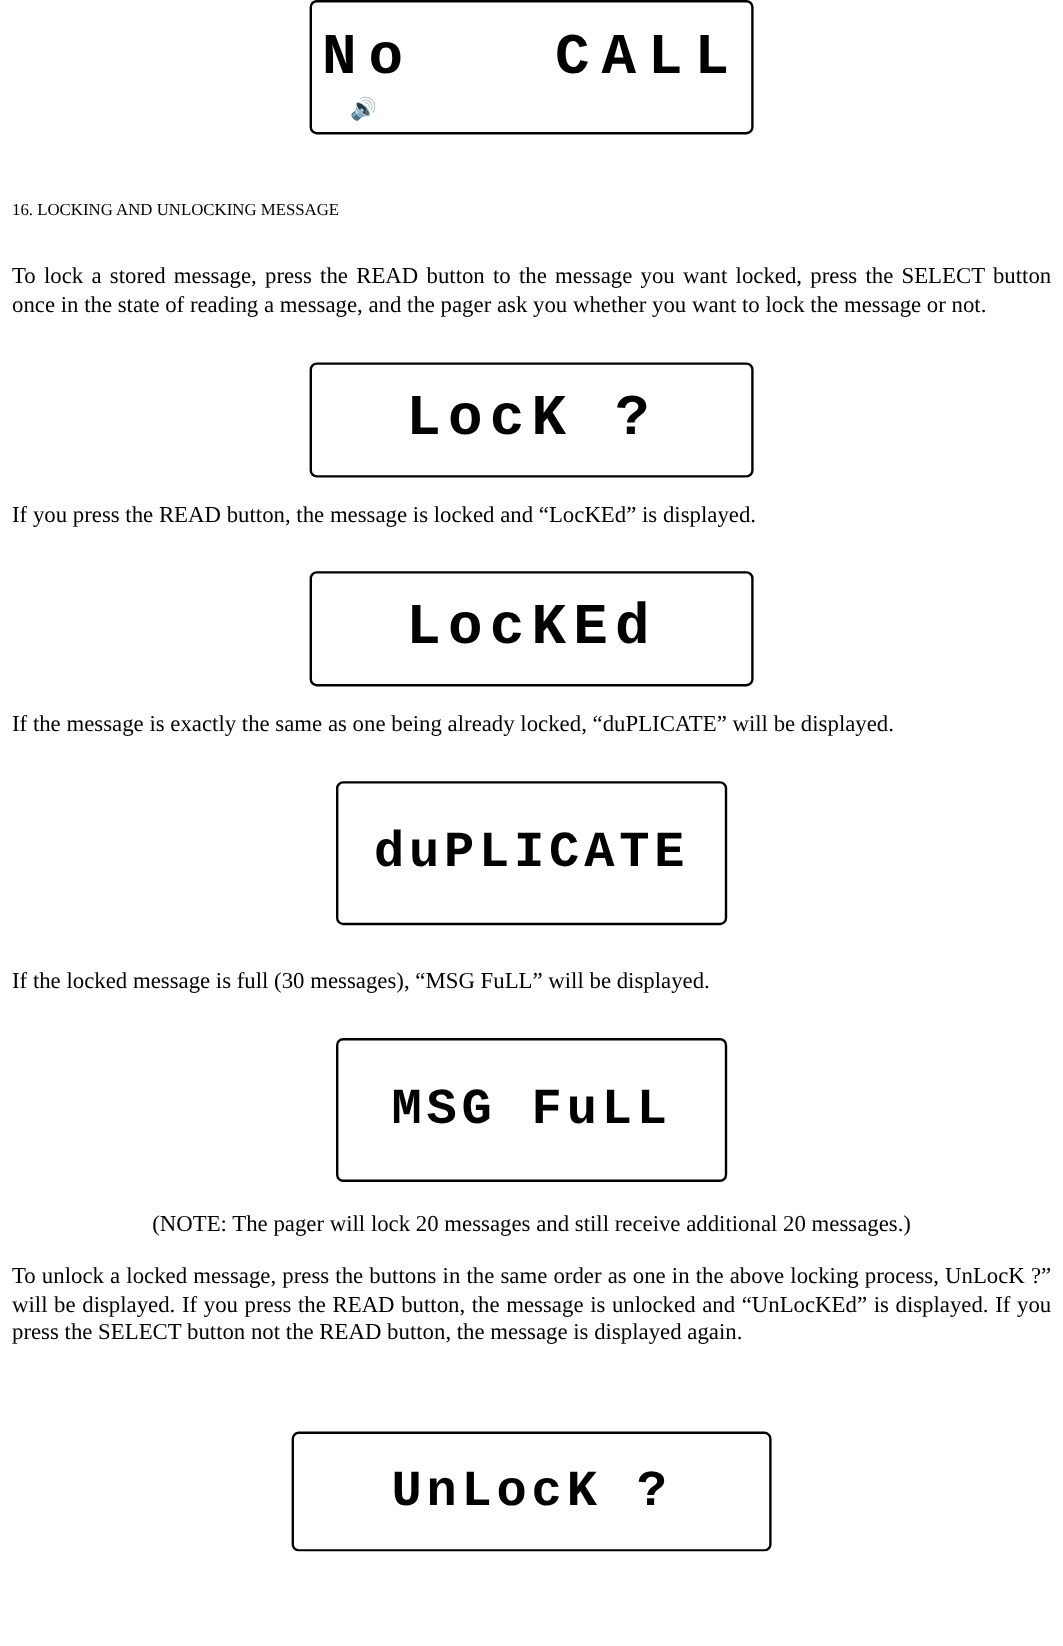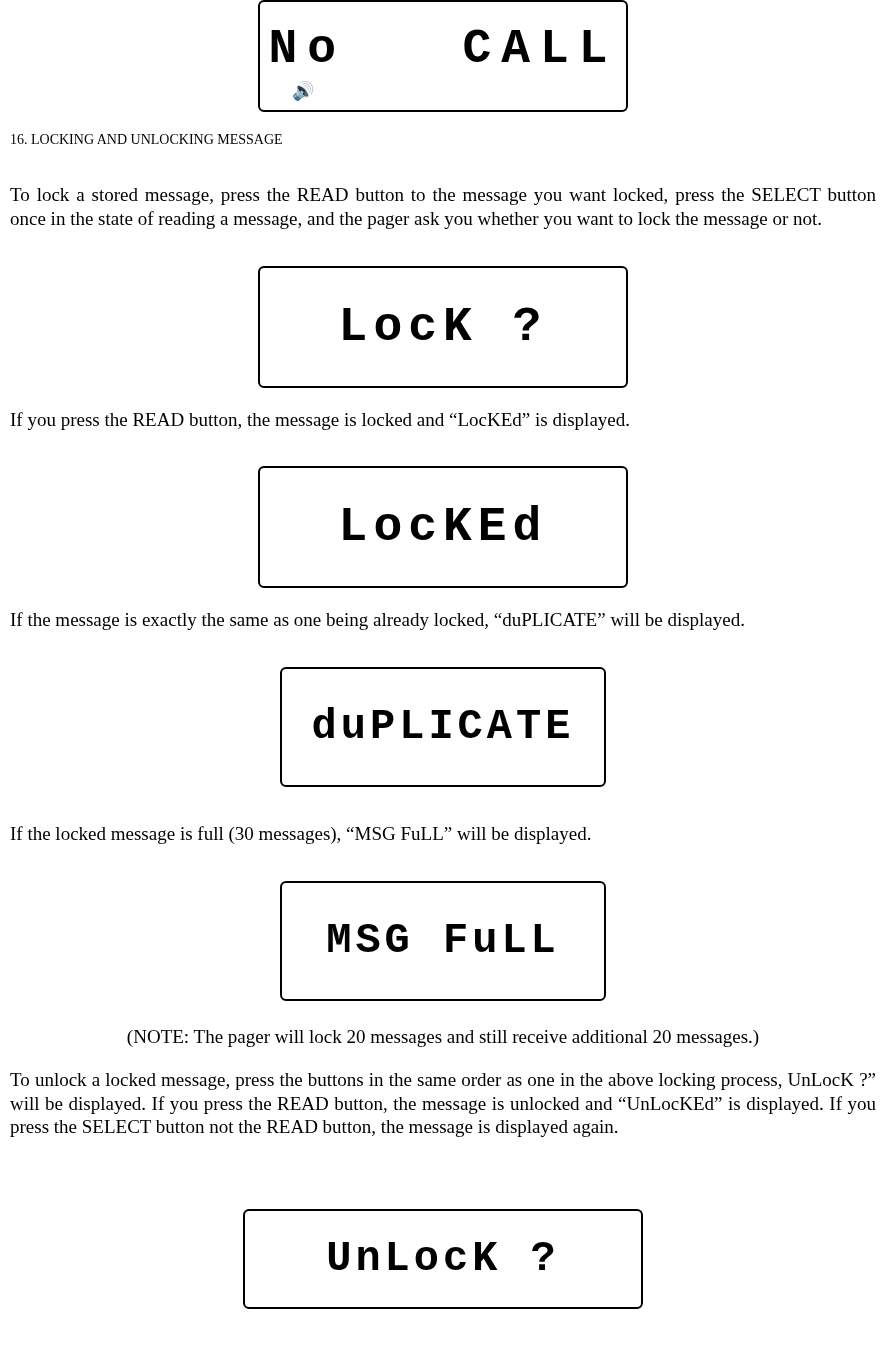--- a/index.html
+++ b/index.html
@@ -22,29 +22,29 @@
       position: relative;
       padding: 0 10px;
     }
     .lcd-text {
       font-family: "Courier New", monospace;
       font-weight: bold;
       letter-spacing: 2px;
       white-space: pre;
       transform: scaleX(1);
     }
-    .lcd-top { width: 370px; height: 112px; margin-bottom: 20px; }
+    .lcd-top { width: 370px; height: 112px; margin-bottom: 56px; }
     .lcd-top .lcd-text { font-size: 48px; letter-spacing: 10px; margin-top: -15px;}
     .speaker-icon {
       position: absolute;
       left: 32px;
       bottom: 8px;
       font-size: 18px;
     }
-    .lcd-med { width: 370px; height: 122px; }
+    .lcd-med { width: 370px; height: 96px; }
     .lcd-med .lcd-text { font-size: 48px; letter-spacing: 6px; }
     .lcd-wide { width: 326px; height: 120px; }
     .lcd-wide .lcd-text { font-size: 42px; letter-spacing: 4px; }
     .lcd-pair { width: 400px; height: 100px; }
     .lcd-pair .lcd-text { font-size: 42px; letter-spacing: 4px; }
     .heading {
       font-weight: normal;
       font-size: 14px;
       margin: 10px 0 35px 0;
     }

